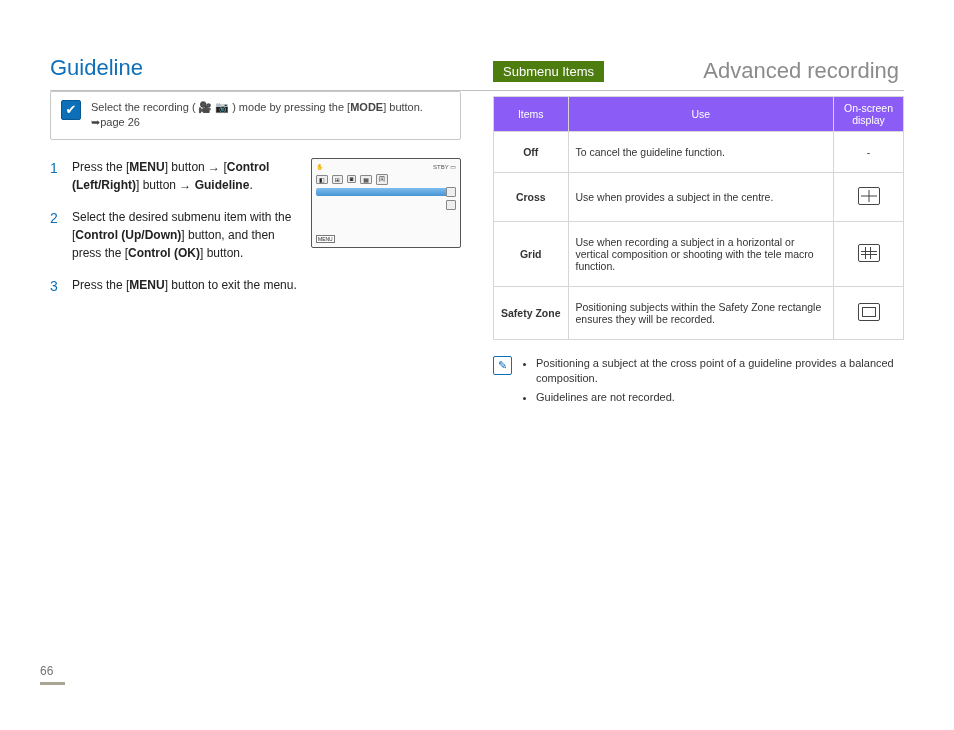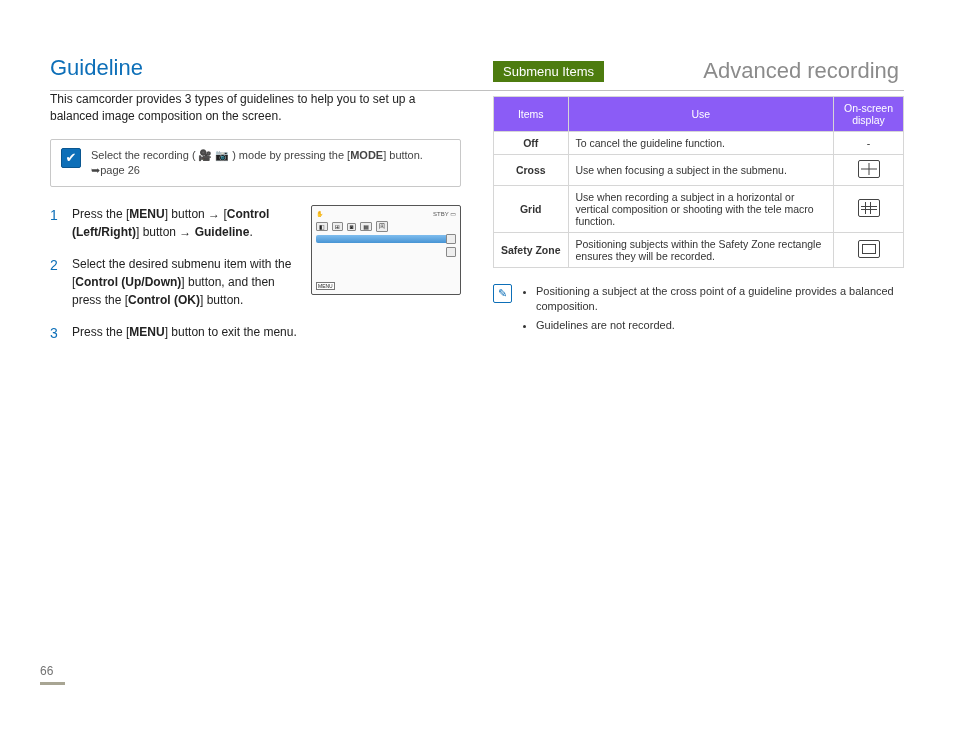--- a/index.html
+++ b/index.html
@@ -168,21 +168,21 @@
   table.sub th {
     background:#8b5cf6;
     color:#fff;
     font-weight:normal;
     padding:5px 6px;
     border:1px solid #d6d6d6;
     text-align:center;
   }
   table.sub td {
     border:1px solid #d6d6d6;
-    padding:5px 7px;
+    padding:14px 7px;
     vertical-align:middle;
     color:#333;
   }
   table.sub td.itm {
     font-weight:bold;
     text-align:center;
     white-space:nowrap;
   }
   table.sub td.ic { text-align:center; width:55px; }
   .dicon {
@@ -240,21 +240,20 @@
 </head>
 <body>
 
 <div class="header-title">Advanced recording</div>
 <div class="header-rule"></div>
 
 <div class="page content">
 
   <div class="col">
     <h2 class="section">Guideline</h2>
-    <p class="intro">This camcorder provides 3 types of guidelines to help you to set up a balanced image composition on the screen.</p>
 
     <div class="note-box">
       <div class="note-icon">✔</div>
       <div>
         <span>Select the recording ( </span><span>🎥</span> <span>📷</span><span> ) mode by pressing the [</span><span class="b">MODE</span><span>] button. </span>➥<span>page 26</span>
       </div>
     </div>
 
     <div class="steps-wrap">
       <div class="lcd">
@@ -314,21 +313,21 @@
         </tr>
       </thead>
       <tbody>
         <tr>
           <td class="itm">Off</td>
           <td>To cancel the guideline function.</td>
           <td class="ic">-</td>
         </tr>
         <tr>
           <td class="itm">Cross</td>
-          <td>Use when focusing a subject in the submenu.</td>
+          <td>Use when provides a subject in the centre.</td>
           <td class="ic"><span class="dicon cross"></span></td>
         </tr>
         <tr>
           <td class="itm">Grid</td>
           <td>Use when recording a subject in a horizontal or vertical composition or shooting with the tele macro function.</td>
           <td class="ic"><span class="dicon grid"></span></td>
         </tr>
         <tr>
           <td class="itm">Safety Zone</td>
           <td>Positioning subjects within the Safety Zone rectangle ensures they will be recorded.</td>

